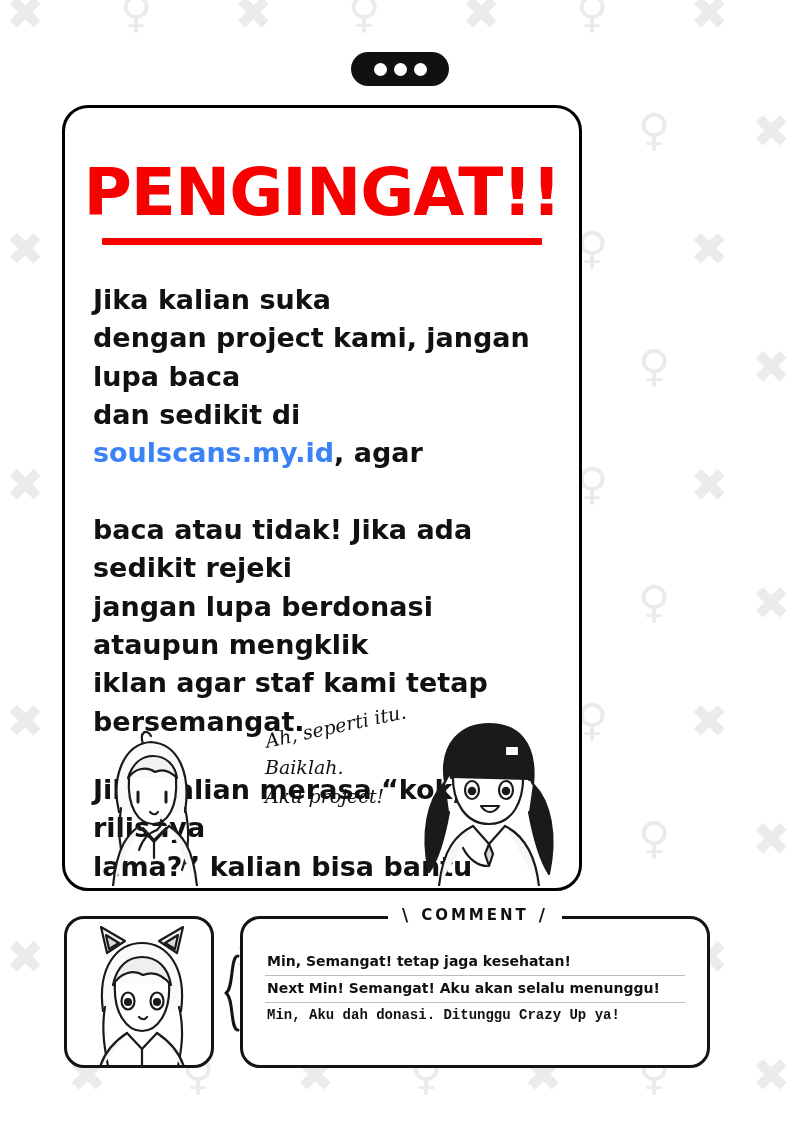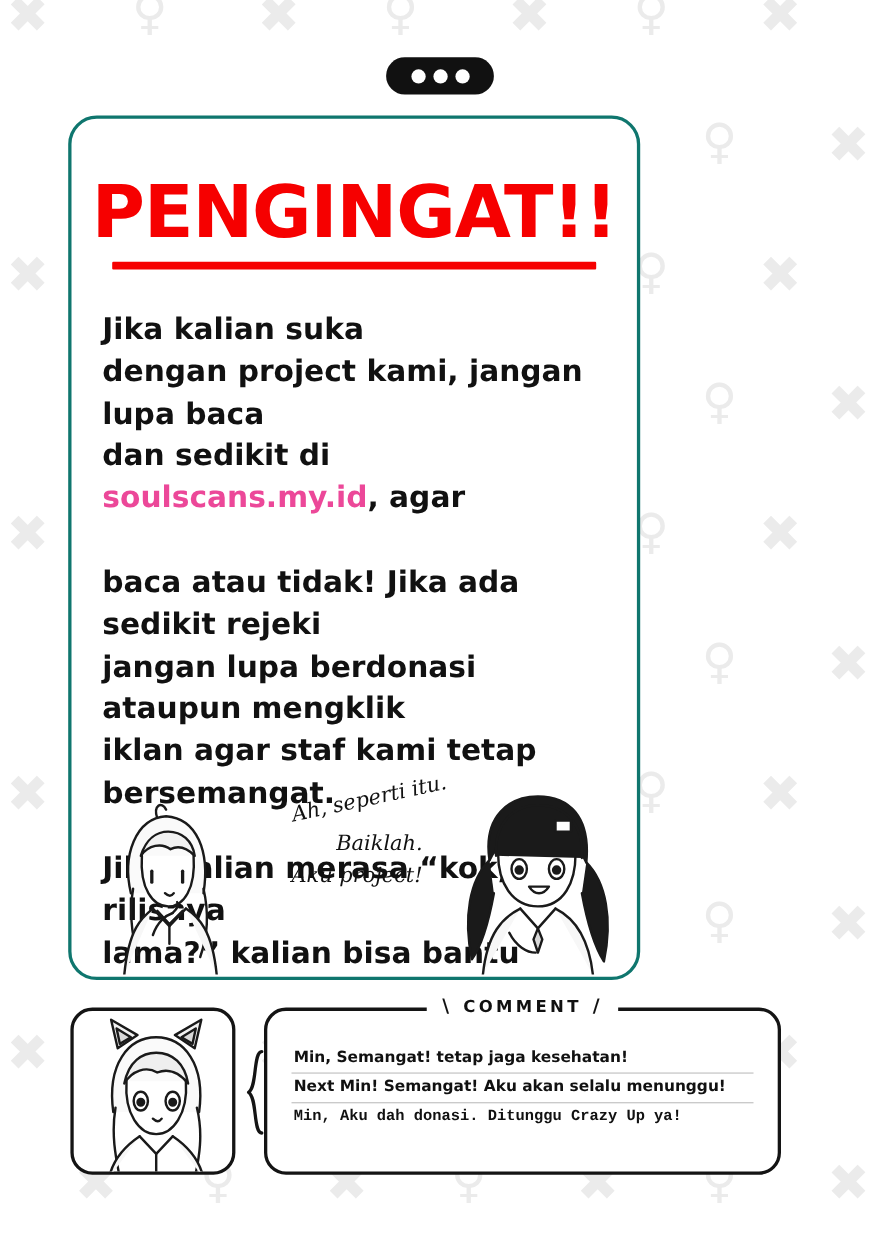--- a/index.html
+++ b/index.html
@@ -55,21 +55,21 @@
   }
 
   
   #main-card {
     position: absolute;
     left: 62px;
     top: 105px;
     width: 520px;
     height: 786px;
     background: #ffffff;
-    border: 3px solid #0f766e;
+    border: 3px solid #000000;
     border-radius: 26px;
     z-index: 2;
     box-sizing: border-box;
     overflow: hidden;
   }
 
   #headline {
     text-align: center;
     color: #f60000;
     font-family: "DejaVu Sans", sans-serif;
@@ -91,40 +91,40 @@
     margin: 36px 28px 0 28px;
     text-align: left;
     font-family: "DejaVu Sans", sans-serif;
     font-weight: bold;
     font-size: 27px;
     line-height: 1.42;
     color: #111111;
   }
   #body-text p { margin: 0; }
   #body-text .para2 { margin-top: 30px; }
-  .hl-red { color: #ec4899; }
+  .hl-red { color: #3b82f6; }
 
   
   .char-wrap {
     position: absolute;
     bottom: 0;
   }
   #char-left { left: 16px; bottom: 2px; width: 150px; height: 170px; }
   #char-right { right: 6px; bottom: 2px; width: 180px; height: 178px; }
 
   .handwrite {
     position: absolute;
     font-family: "DejaVu Serif", serif;
     font-style: italic;
     font-size: 19px;
     color: #111;
     line-height: 1.5;
     white-space: nowrap;
   }
-  #speech-left { left: 200px; bottom: 78px; text-align: right; }
+  #speech-left { left: 200px; bottom: 78px; }
   #speech-right { right: 172px; bottom: 148px; transform: rotate(-12deg); }
 
   
   #comment-card {
     position: absolute;
     left: 240px;
     top: 916px;
     width: 470px;
     height: 152px;
     border: 3px solid #141414;

